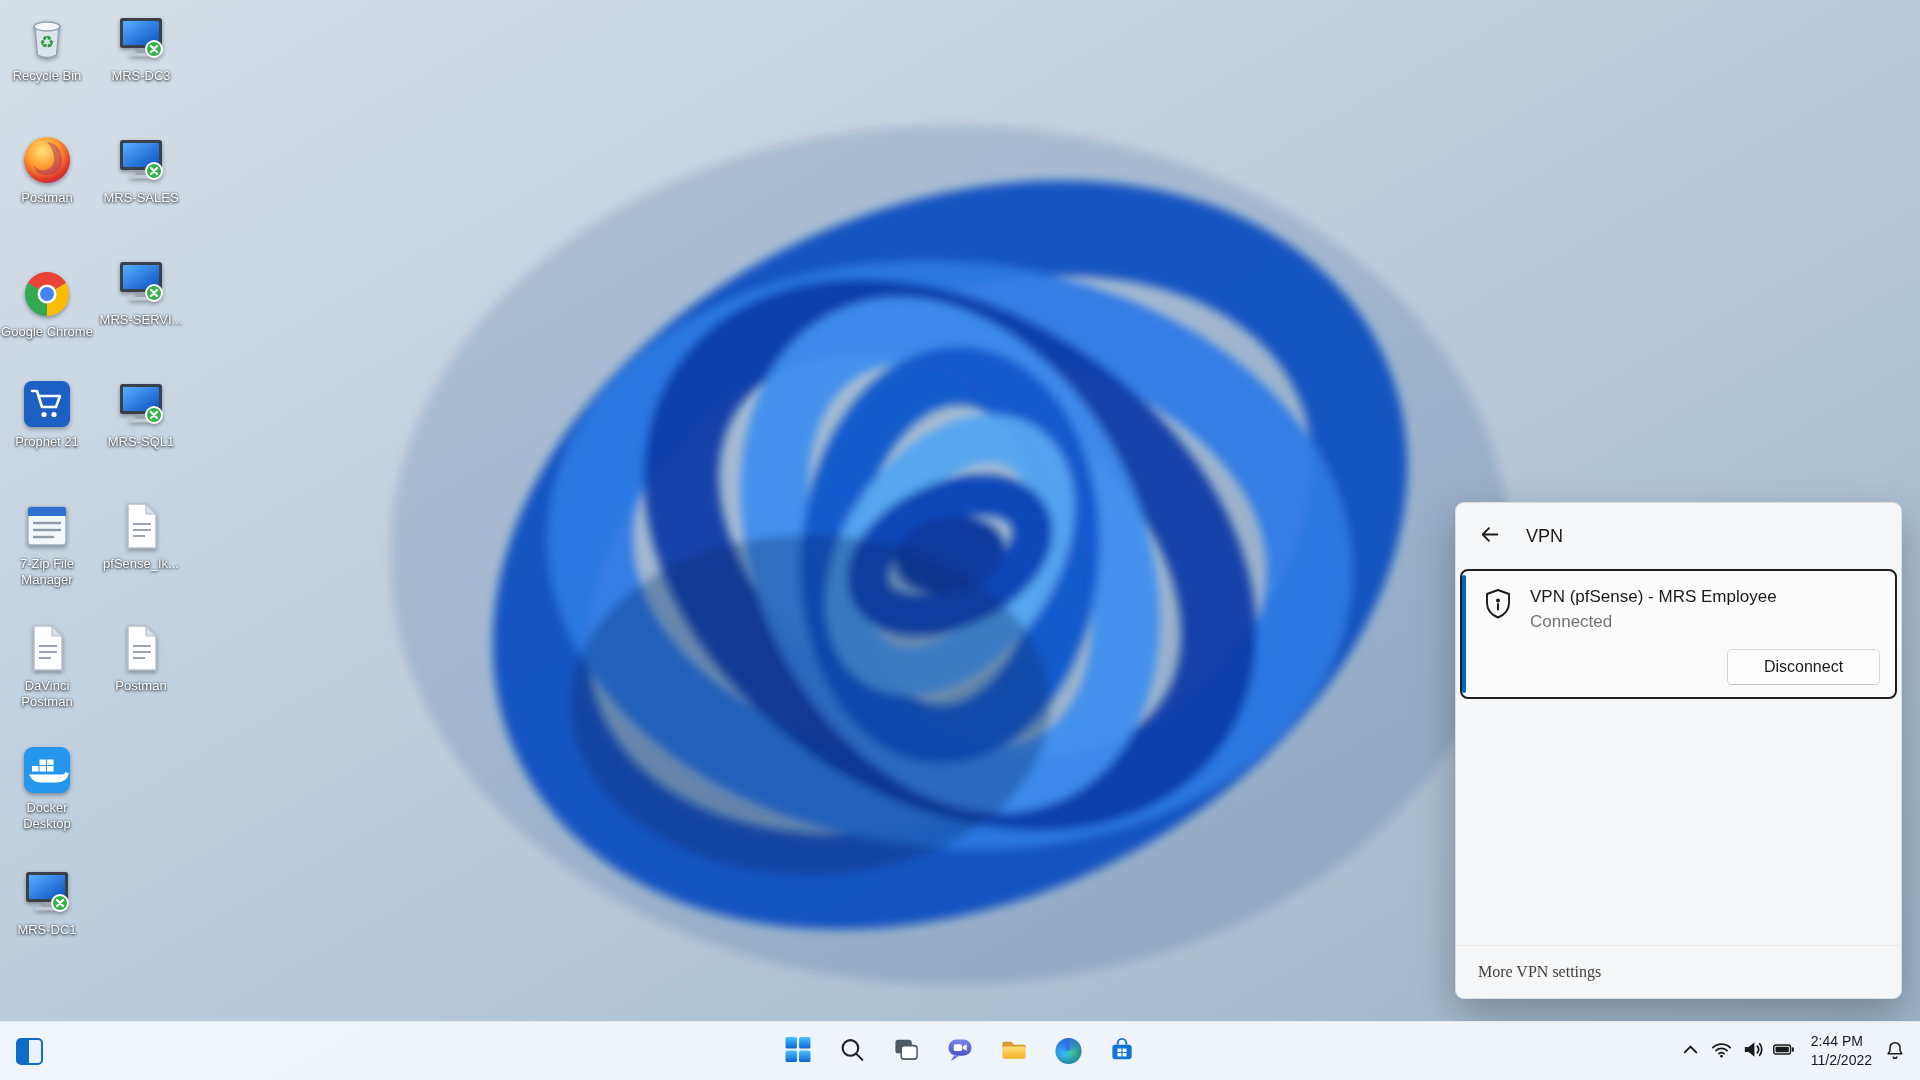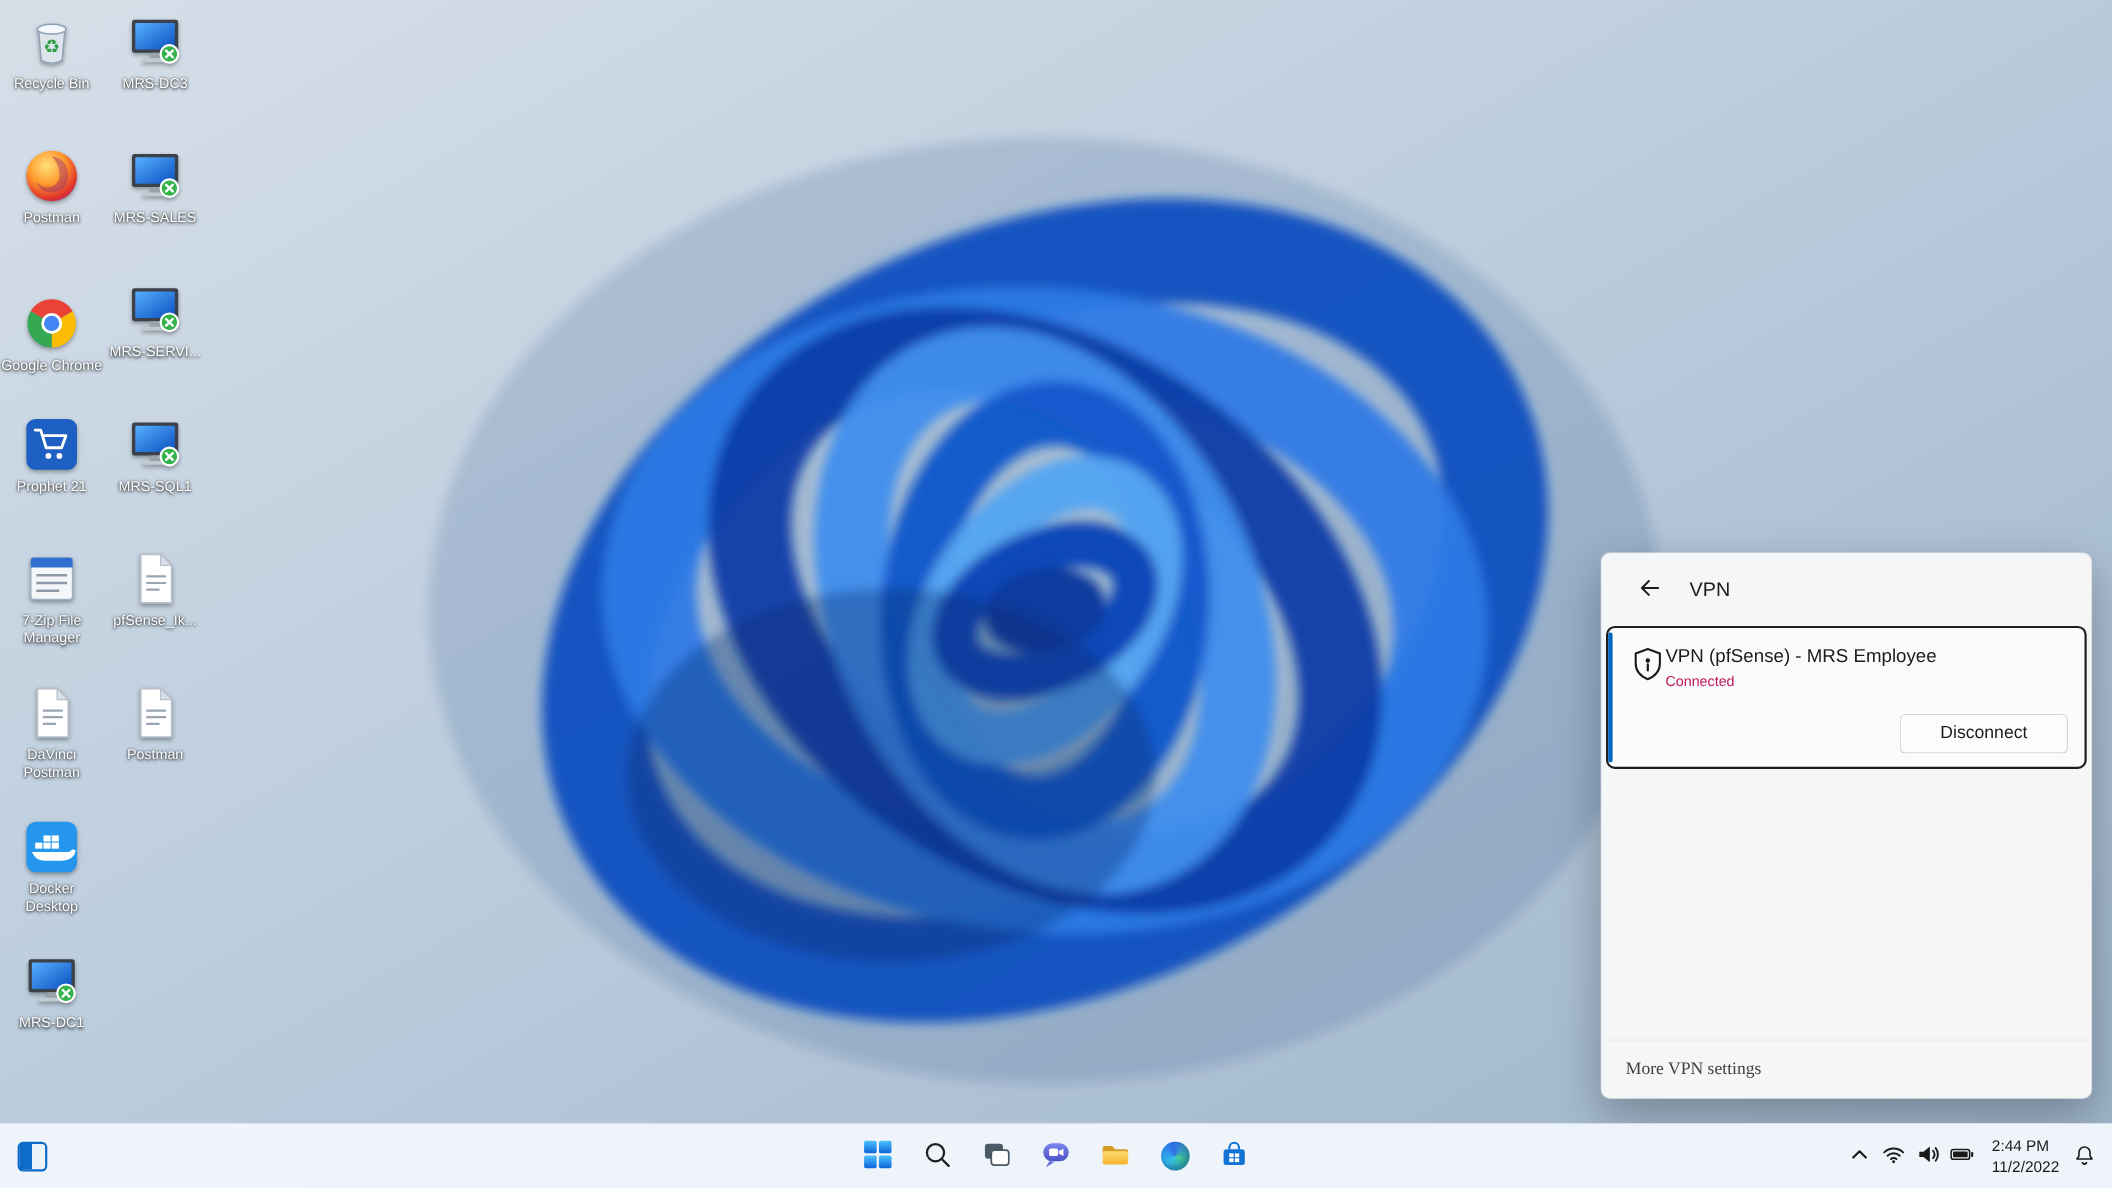--- a/index.html
+++ b/index.html
@@ -13,32 +13,32 @@
   
   .dicon{position:absolute;width:94px;height:118px;display:flex;flex-direction:column;align-items:center;z-index:1;cursor:default;}
   .dicon-img{width:56px;height:56px;display:flex;align-items:center;justify-content:center;filter:drop-shadow(0 2px 2px rgba(0,0,0,.35));}
   .dicon-img svg{width:54px;height:54px;}
   .dicon-label{margin-top:2px;max-width:92px;text-align:center;font-size:13px;line-height:1.22;color:#ffffff;
     text-shadow:0 1px 3px rgba(0,0,0,.85),0 0 2px rgba(0,0,0,.5);word-wrap:break-word;}
   
   .vpn-panel{position:absolute;right:18px;bottom:81px;width:447px;height:497px;z-index:4;
     background:rgba(246,247,248,.98);border:1px solid rgba(0,0,0,.10);border-radius:9px;
     box-shadow:0 16px 42px rgba(0,0,0,.28);display:flex;flex-direction:column;box-sizing:border-box;}
-  .vpn-header{height:66px;flex:0 0 auto;display:flex;align-items:center;padding:0 24px;gap:18px;}
+  .vpn-header{height:66px;flex:0 0 auto;display:flex;align-items:center;padding:0 14px;gap:18px;}
   .back-btn{width:38px;height:34px;border:none;background:transparent;border-radius:5px;display:flex;align-items:center;justify-content:center;cursor:pointer;}
   .back-btn svg{width:21px;height:21px;}
   .vpn-title{font-size:18px;color:#1a1a1a;}
   .vpn-card{position:relative;margin:0 4px;height:130px;flex:0 0 auto;box-sizing:border-box;
     background:#fbfbfb;border:2px solid #1f1f1f;border-radius:8px;cursor:pointer;}
   .vpn-accent{position:absolute;left:0;top:4px;bottom:4px;width:4px;border-radius:3px;background:#0067c0;}
-  .vpn-card-row{display:flex;padding:16px 16px 0 20px;}
+  .vpn-card-row{display:flex;gap:16px;padding:16px 16px 0 20px;}
   .vpn-shield{flex:0 0 auto;width:32px;height:36px;}
   .vpn-shield svg{width:32px;height:36px;}
   .conn-name{font-size:17px;color:#1a1a1a;}
-  .conn-status{font-size:13px;color:#be185d;margin-top:5px;}
+  .conn-status{font-size:17px;color:#737373;margin-top:5px;}
   .disconnect-btn{position:absolute;right:15px;bottom:12px;width:153px;height:36px;
     background:#fdfdfd;border:1px solid #d5d5d5;border-bottom-color:#c3c3c3;border-radius:5px;
     font-size:16px;color:#1a1a1a;font-family:inherit;cursor:pointer;}
   .vpn-footer{margin-top:auto;flex:0 0 auto;height:52px;border-top:1px solid #e9e9e9;
     display:flex;align-items:center;padding:0 22px;}
   .more-link{font-size:16px;color:#404040;cursor:pointer;font-family:Liberation Serif, serif;}
   
   .taskbar{position:absolute;left:0;right:0;bottom:0;height:58px;z-index:5;
     background:rgba(241,246,251,.97);border-top:1px solid rgba(0,0,0,.05);}
   .tb-left{position:absolute;left:16px;top:0;height:58px;display:flex;align-items:center;}

